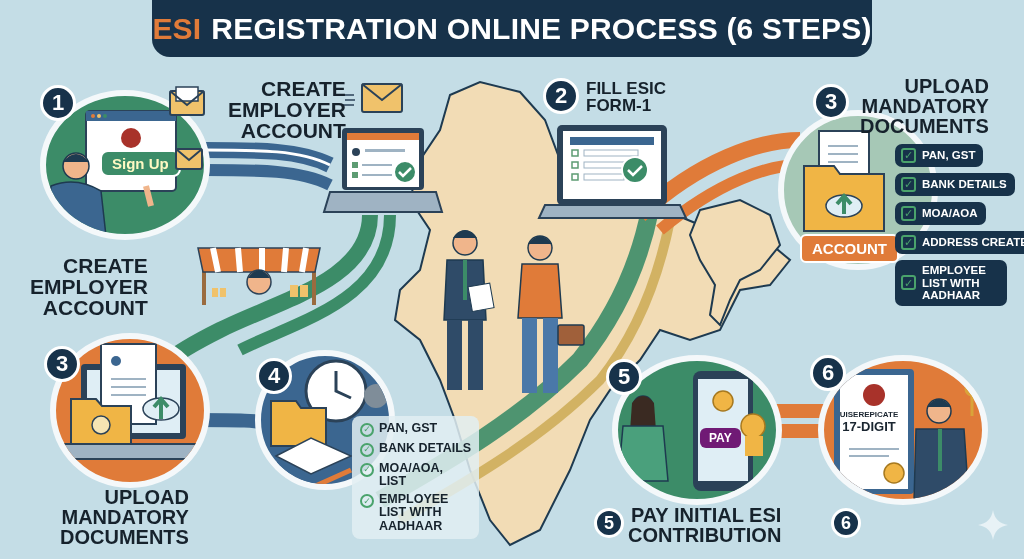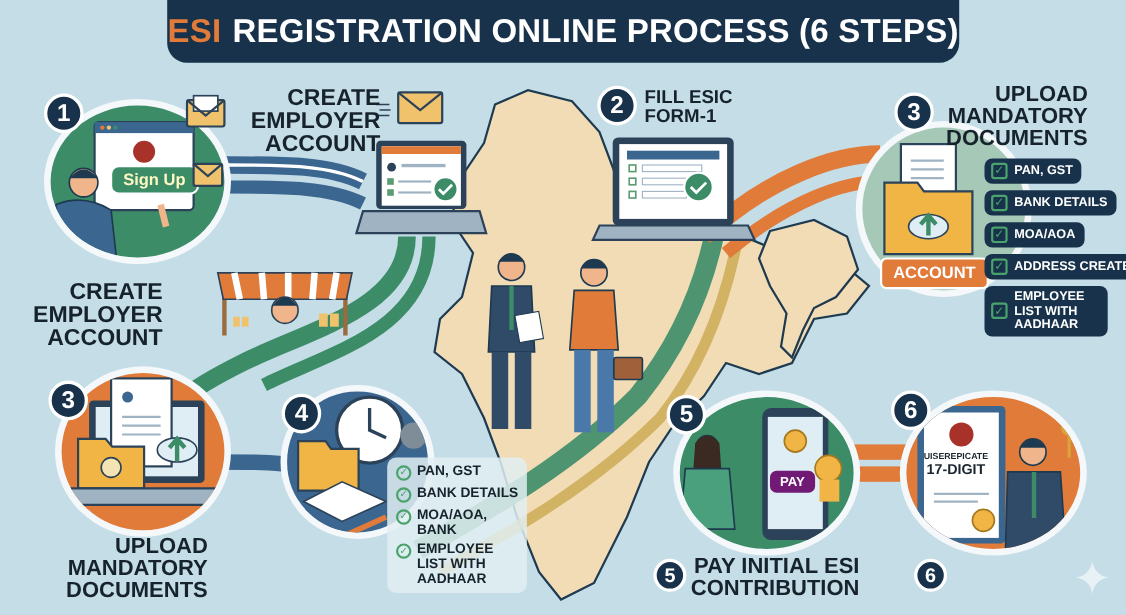--- a/index.html
+++ b/index.html
@@ -300,21 +300,21 @@
     <div class="check-item">
         <span class="cc">✓</span>
         <span>PAN, GST</span>
       </div>
     <div class="check-item">
         <span class="cc">✓</span>
         <span>BANK DETAILS</span>
       </div>
     <div class="check-item" style="width:90px;">
         <span class="cc">✓</span>
-        <span>MOA/AOA, BANK</span>
+        <span>MOA/AOA, LIST</span>
       </div>
     <div class="check-item" style="width:110px;">
         <span class="cc">✓</span>
         <span>EMPLOYEE LIST WITH AADHAAR</span>
       </div>
   </div>
 
   <div class="circle" style="left:612px; top:355px; width:170px; height:150px; background:#3c8c68;">
     <svg width="160" height="140">
       <rect x="75" y="10" width="60" height="120" rx="8" fill="#2b4258"></rect>

